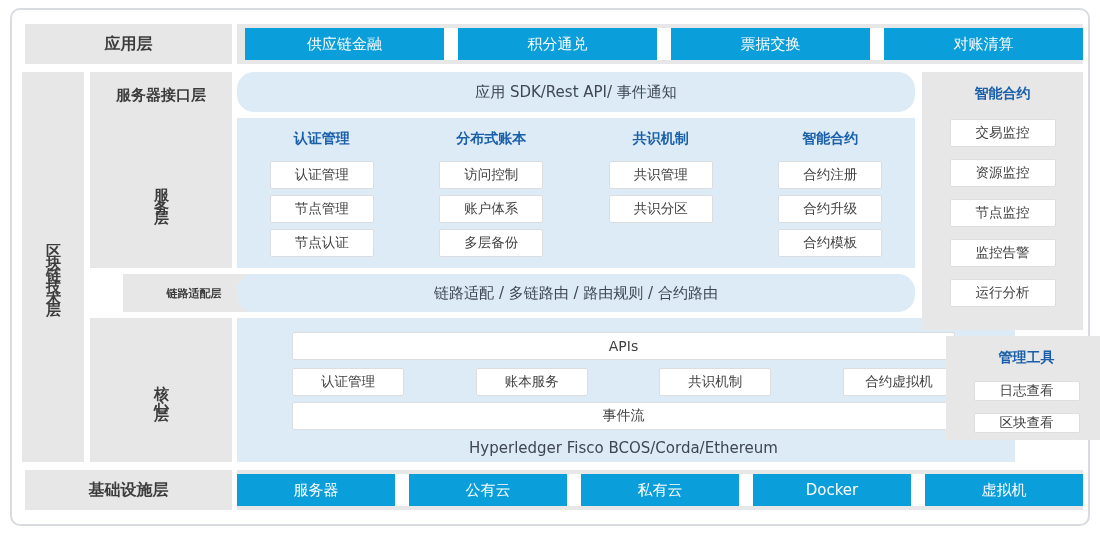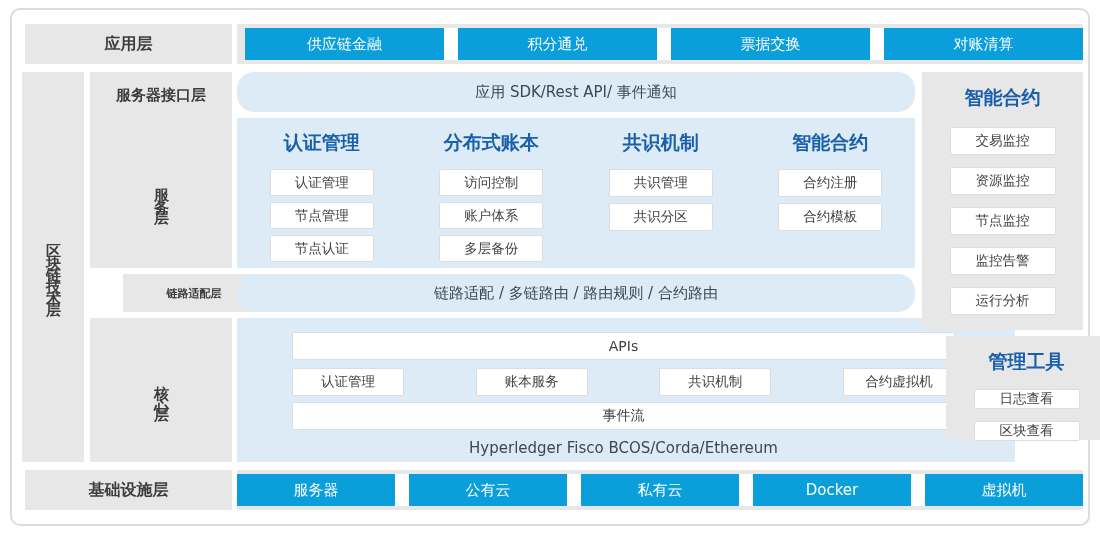--- a/index.html
+++ b/index.html
@@ -32,21 +32,21 @@
     background:#dcebf5;color:#3f4852;font-size:15px;
     display:flex;align-items:center;justify-content:center;border-radius:17px;
   }
   .panelblue{background:#dcebf5;}
   .panelgray{background:#e7e7e7;}
   .wbox{
     background:#fff;border:1px solid #dcdde0;border-radius:2px;
     color:#404040;font-size:13.5px;height:26px;
     display:flex;align-items:center;justify-content:center;
   }
-  .coltitle{color:#1a5fa9;font-weight:bold;font-size:19px;text-align:left;}
+  .coltitle{color:#1a5fa9;font-weight:bold;font-size:14px;text-align:left;}
   .svc{display:flex;justify-content:space-around;padding-top:12px;}
   .svc .col{width:152px;display:flex;flex-direction:column;align-items:center;}
   .svc .coltitle{margin-bottom:13px;}
   .svc .wbox{width:102px;margin-bottom:6px;}
   .coreinner{position:absolute;left:55px;right:60px;top:14px;}
   .corebar{height:26px;font-size:14px;}
   .corerow{display:flex;justify-content:space-between;margin-top:8px;}
   .corerow .wbox{width:110px;}
   .coretext{
     margin-top:9px;text-align:center;color:#3d4654;font-size:15px;
@@ -91,20 +91,21 @@
     <div class="wbox">多层备份</div>
   </div>
   <div class="col">
     <div class="coltitle">共识机制</div>
     <div class="wbox">共识管理</div>
     <div class="wbox">共识分区</div>
   </div>
   <div class="col">
     <div class="coltitle">智能合约</div>
     <div class="wbox">合约注册</div>
+    <div class="wbox">合约升级</div>
     <div class="wbox">合约模板</div>
   </div>
 </div>
 
 <div class="abs bluebar" style="left:237px;top:274px;width:678px;height:38px;">链路适配 / 多链路由 / 路由规则 / 合约路由</div>
 
 <div class="abs panelblue" style="left:237px;top:318px;width:778px;height:144px;">
   <div class="coreinner">
     <div class="wbox corebar">APIs</div>
     <div class="corerow">

